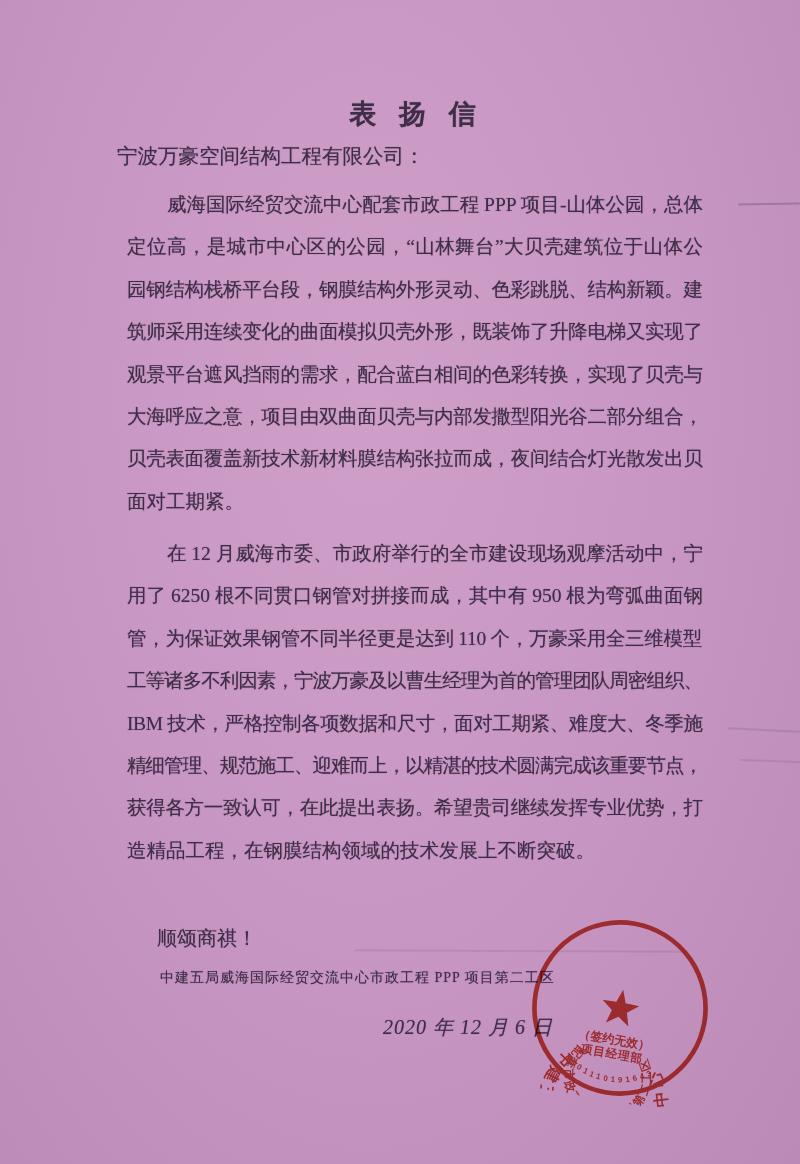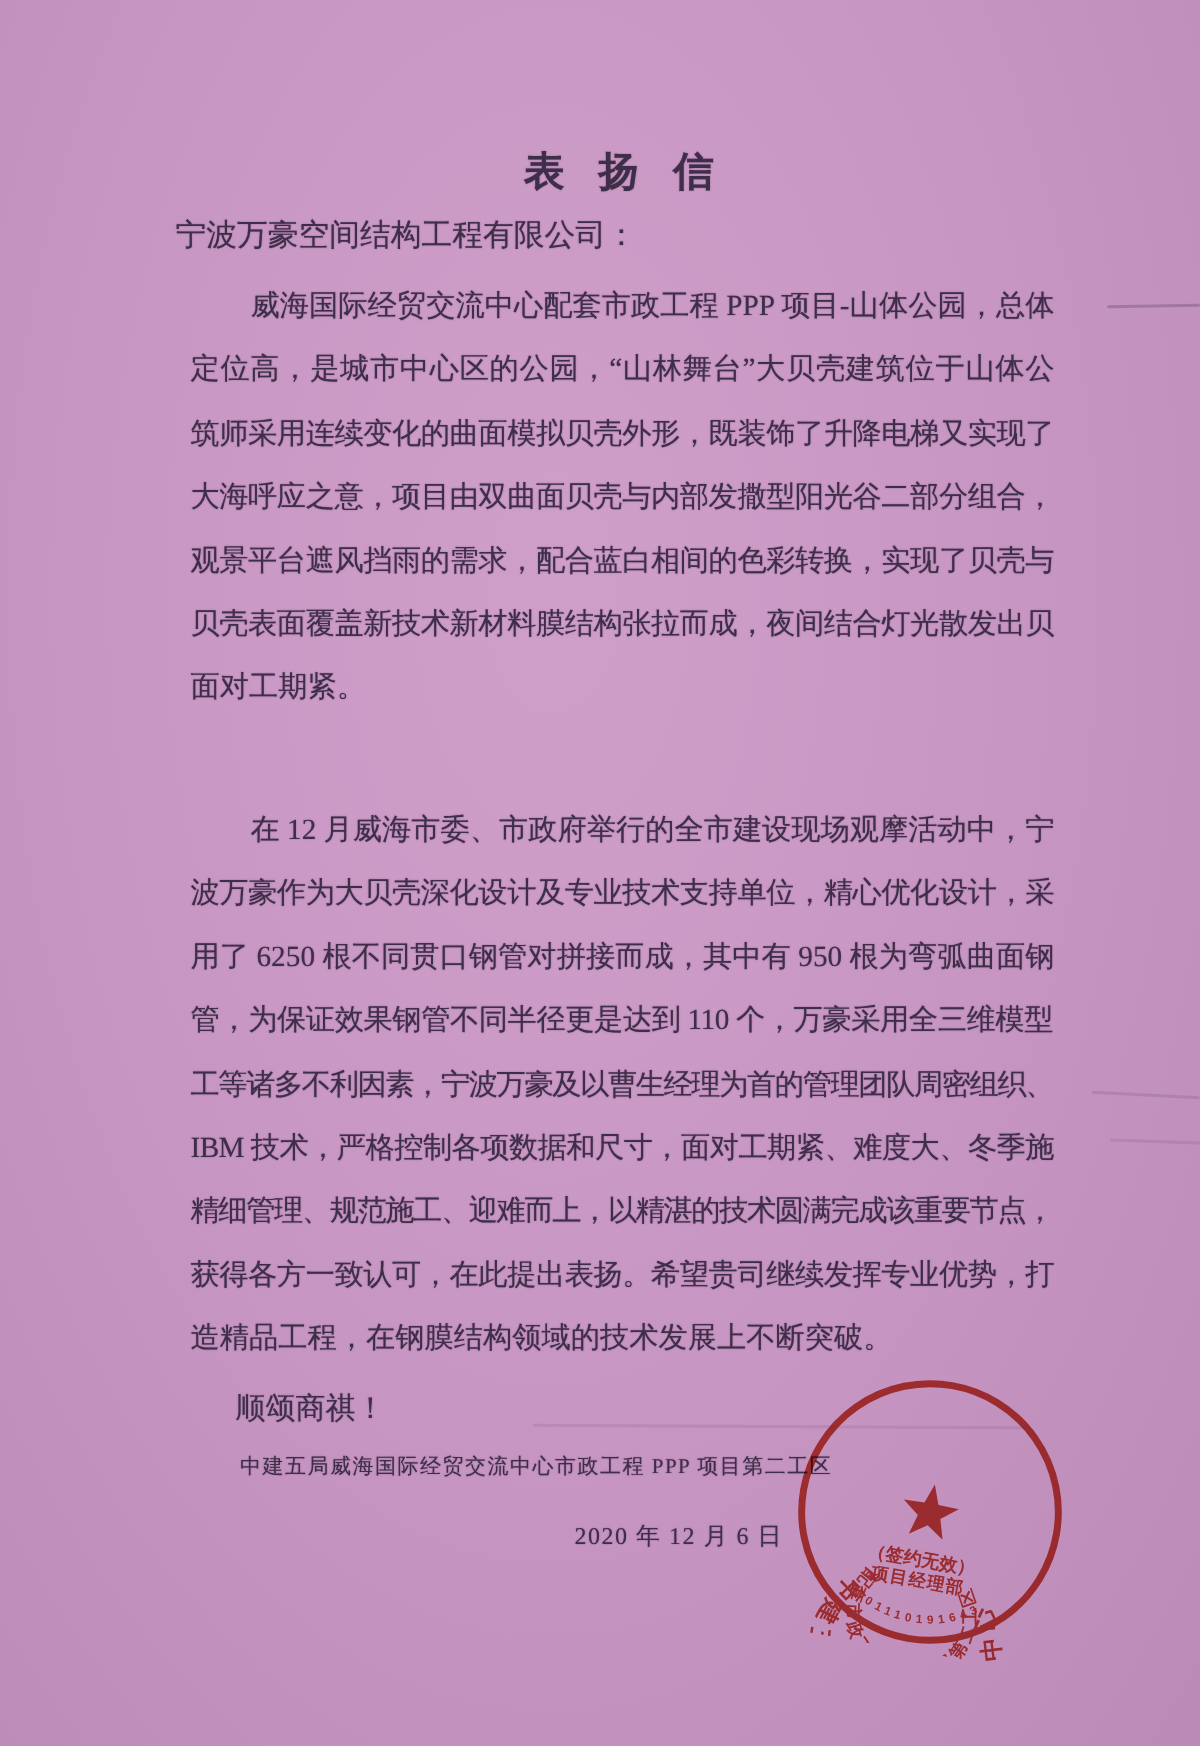--- a/index.html
+++ b/index.html
@@ -34,21 +34,21 @@
     height:42.4px;line-height:42.4px;white-space:nowrap;overflow:visible;margin-left:11px;
   }
   .indent span{ margin-left:40px; }
   .regards{
     position:absolute;left:157px;top:925px;font-size:20px;white-space:nowrap;
   }
   .signer{
     position:absolute;left:160px;top:969px;font-size:14px;white-space:nowrap;letter-spacing:1px;
   }
   .dateline{
-    position:absolute;left:383px;top:1014px;font-size:16px;white-space:nowrap;letter-spacing:1px;
+    position:absolute;left:383px;top:1014px;font-size:20px;white-space:nowrap;letter-spacing:1px;font-style:italic;
   }
   .seal{
     position:absolute;left:527px;top:915px;width:186px;height:186px;
     transform:rotate(10deg);
     mix-blend-mode:multiply;opacity:.92;
     pointer-events:none;
   }
   .seal svg{width:100%;height:100%;}
   .seal text{
     font-family:"Liberation Sans","DejaVu Sans",sans-serif;
@@ -67,30 +67,30 @@
 
 <div class="page" style="color: rgb(63, 46, 73);">
 
   <div class="title txt">表 扬 信</div>
 
   <div class="salutation txt">宁波万豪空间结构工程有限公司：</div>
 
   <div class="para para1">
     <div class="line j indent txt"><span style="letter-spacing: 0.0145833px;">威海国际经贸交流中心配套市政工程 PPP 项目-山体公园，总体</span></div>
     <div class="line j txt"><span style="letter-spacing: 0.4375px;">定位高，是城市中心区的公园，“山林舞台”大贝壳建筑位于山体公</span></div>
+    <div class="line j txt"><span style="letter-spacing: -0.310345px;">园钢结构栈桥平台段，钢膜结构外形灵动、色彩跳脱、结构新颖。建</span></div>
     <div class="line j txt"><span style="letter-spacing: -0.310345px;">筑师采用连续变化的曲面模拟贝壳外形，既装饰了升降电梯又实现了</span></div>
+    <div class="line j txt"><span style="letter-spacing: -0.310345px;">观景平台遮风挡雨的需求，配合蓝白相间的色彩转换，实现了贝壳与</span></div>
     <div class="line j txt"><span style="letter-spacing: -0.310345px;">大海呼应之意，项目由双曲面贝壳与内部发撒型阳光谷二部分组合，</span></div>
-    <div class="line j txt"><span style="letter-spacing: -0.310345px;">观景平台遮风挡雨的需求，配合蓝白相间的色彩转换，实现了贝壳与</span></div>
     <div class="line j txt"><span style="letter-spacing: -0.310345px;">贝壳表面覆盖新技术新材料膜结构张拉而成，夜间结合灯光散发出贝</span></div>
     <div class="line txt"><span>面对工期紧。</span></div>
   </div>
 
   <div class="para para2">
     <div class="line j indent txt"><span style="letter-spacing: -0.00862069px;">在 12 月威海市委、市政府举行的全市建设现场观摩活动中，宁</span></div>
-    <div class="line j txt"><span style="letter-spacing: -0.310345px;">波万豪作为大贝壳深化设计及专业技术支持单位，精心优化设计，采</span></div>
     <div class="line j txt"><span style="letter-spacing: 0.0214286px;">用了 6250 根不同贯口钢管对拼接而成，其中有 950 根为弯弧曲面钢</span></div>
     <div class="line j txt"><span style="letter-spacing: -0.28125px;">管，为保证效果钢管不同半径更是达到 110 个，万豪采用全三维模型</span></div>
     <div class="line j txt"><span style="letter-spacing: -0.95px;">工等诸多不利因素，宁波万豪及以曹生经理为首的管理团队周密组织、</span></div>
     <div class="line j txt"><span style="letter-spacing: -0.378024px;">IBM 技术，严格控制各项数据和尺寸，面对工期紧、难度大、冬季施</span></div>
     <div class="line j txt"><span style="letter-spacing: -0.95px;">精细管理、规范施工、迎难而上，以精湛的技术圆满完成该重要节点，</span></div>
     <div class="line j txt"><span style="letter-spacing: -0.310345px;">获得各方一致认可，在此提出表扬。希望贵司继续发挥专业优势，打</span></div>
     <div class="line txt"><span>造精品工程，在钢膜结构领域的技术发展上不断突破。</span></div>
   </div>
 
   <div class="regards txt">顺颂商祺！</div>

